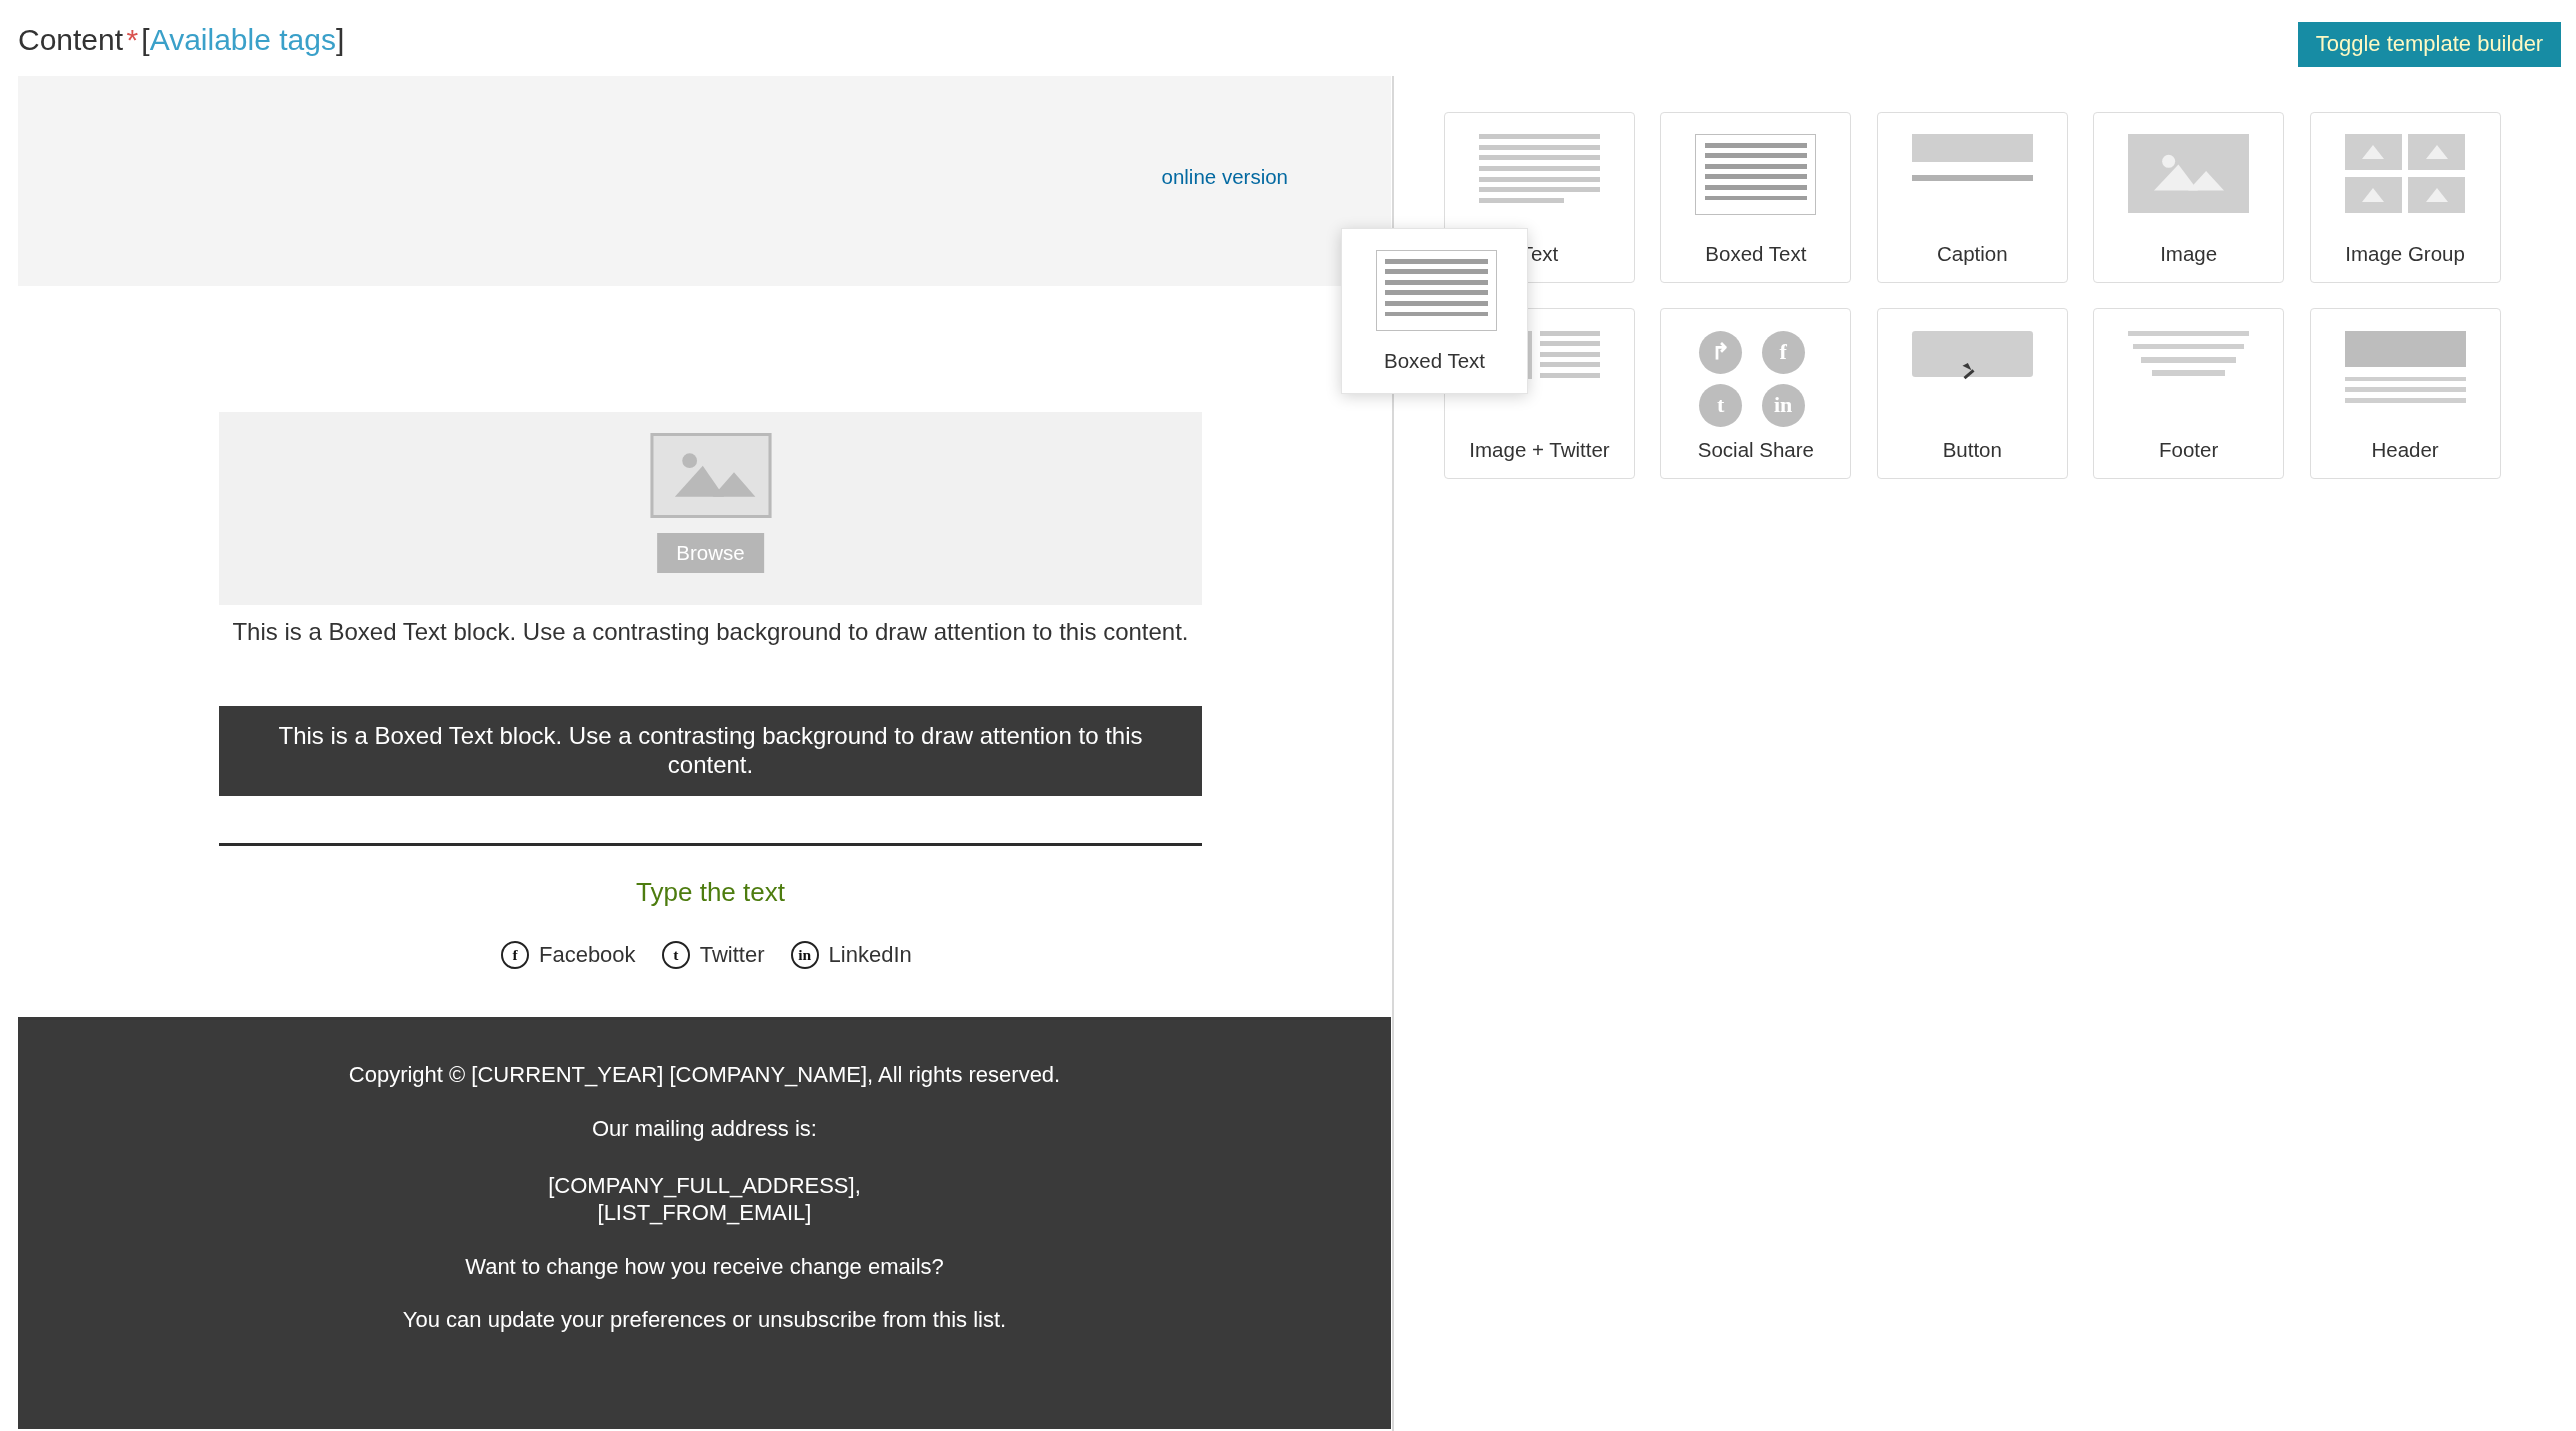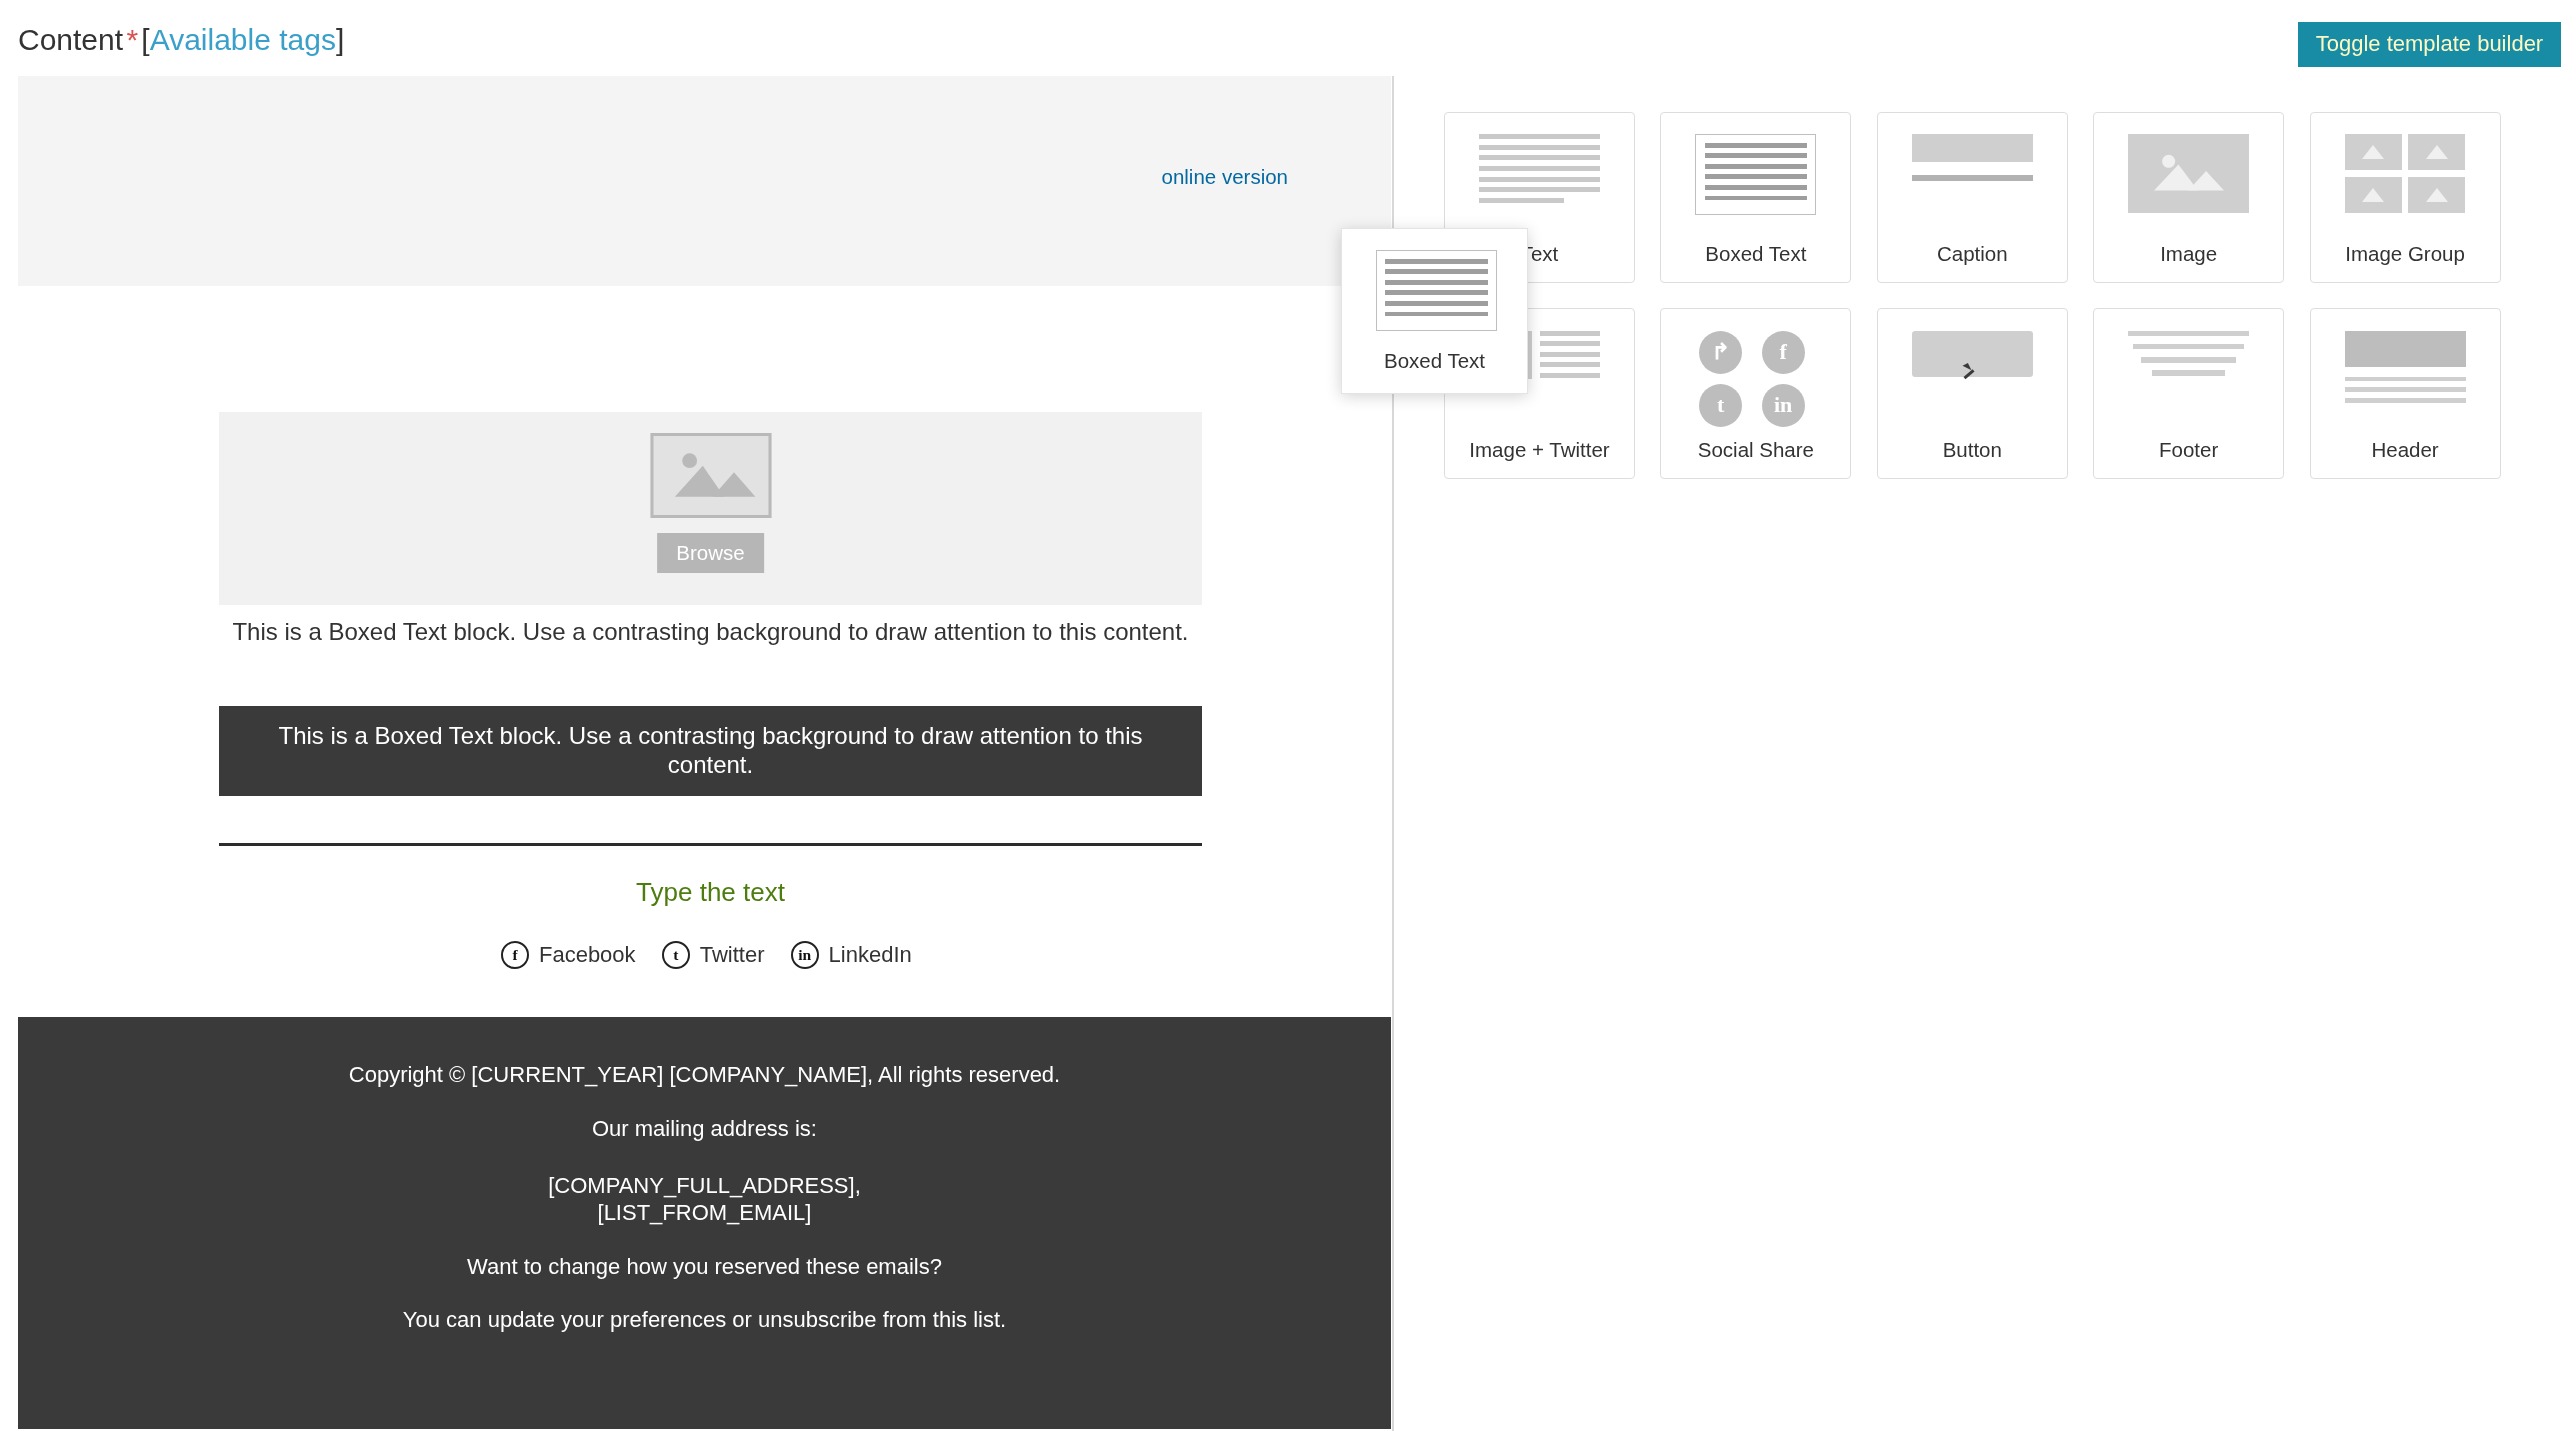--- a/index.html
+++ b/index.html
@@ -422,21 +422,21 @@
     </div>
   </div>
 
   <div class="email-footer">
     <p>Copyright © [CURRENT_YEAR] [COMPANY_NAME], All rights reserved.</p>
     <p class="bold">Our mailing address is:</p>
     <p>
       <span>[COMPANY_FULL_ADDRESS],</span><br>
       <span>[LIST_FROM_EMAIL]</span>
     </p>
-    <p>Want to change how you reserved these emails?</p>
+    <p>Want to change how you receive change emails?</p>
     <p>You can update your preferences or unsubscribe from this list.</p>
   </div>
 
   <div class="footer-strip"></div>
 </div>
 
 <div class="builder">
   <div class="block-grid">
 
     <div class="block-card">

